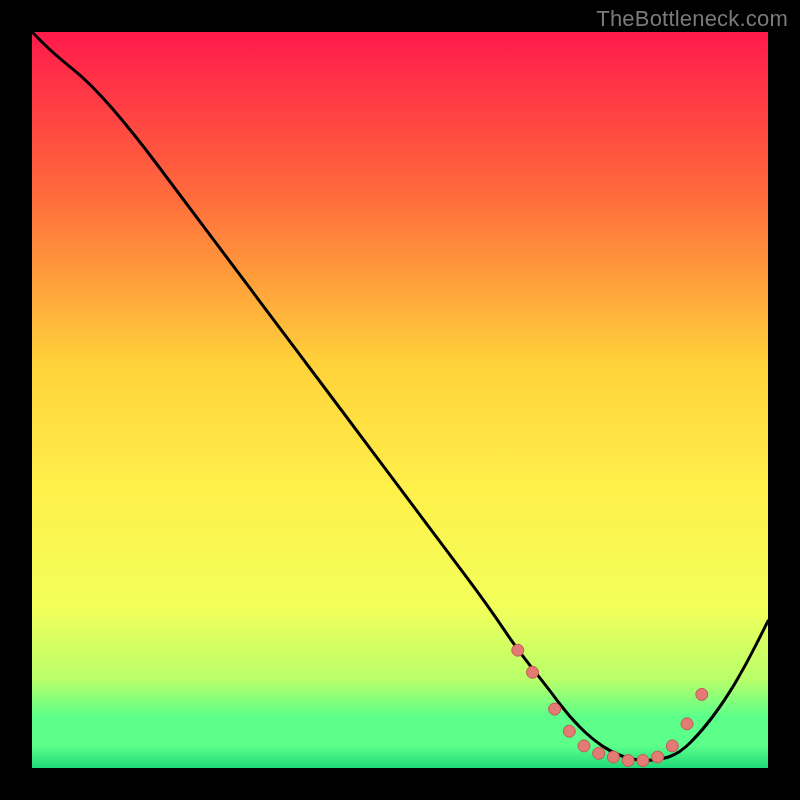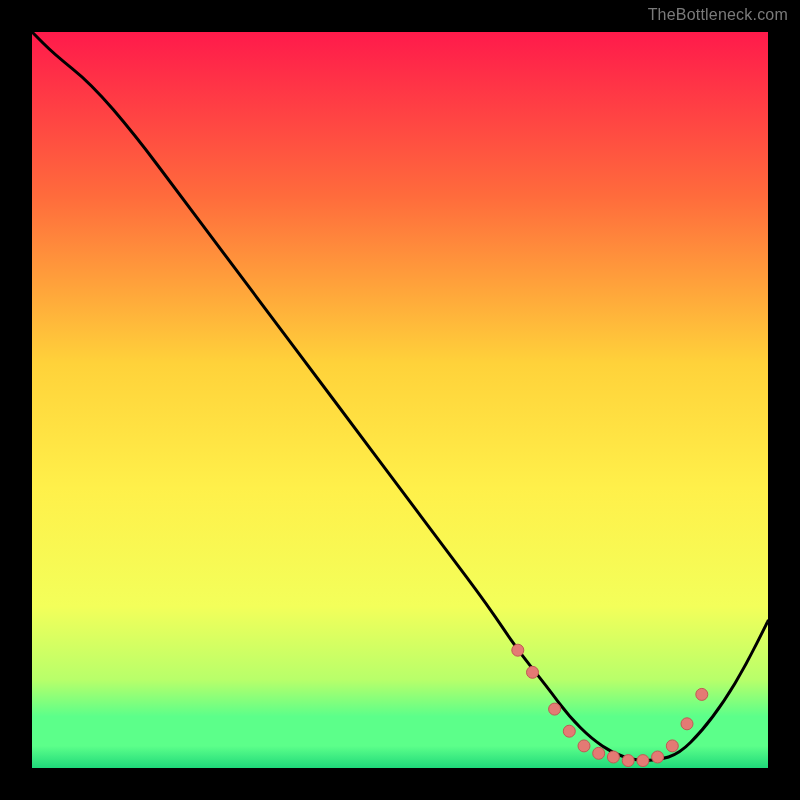--- a/index.html
+++ b/index.html
@@ -27,21 +27,21 @@
   }
   .gradient {
     position: absolute;
     inset: 0;
   }
   .watermark {
     position: absolute;
     top: 6px;
     right: 12px;
     color: #7a7a7a;
-    font-size: 16px;
+    font-size: 22px;
     font-weight: 500;
     letter-spacing: 0.2px;
     user-select: none;
   }
   svg { display: block; }
 </style>
 </head>
 <body>
 
 <div class="stage">

